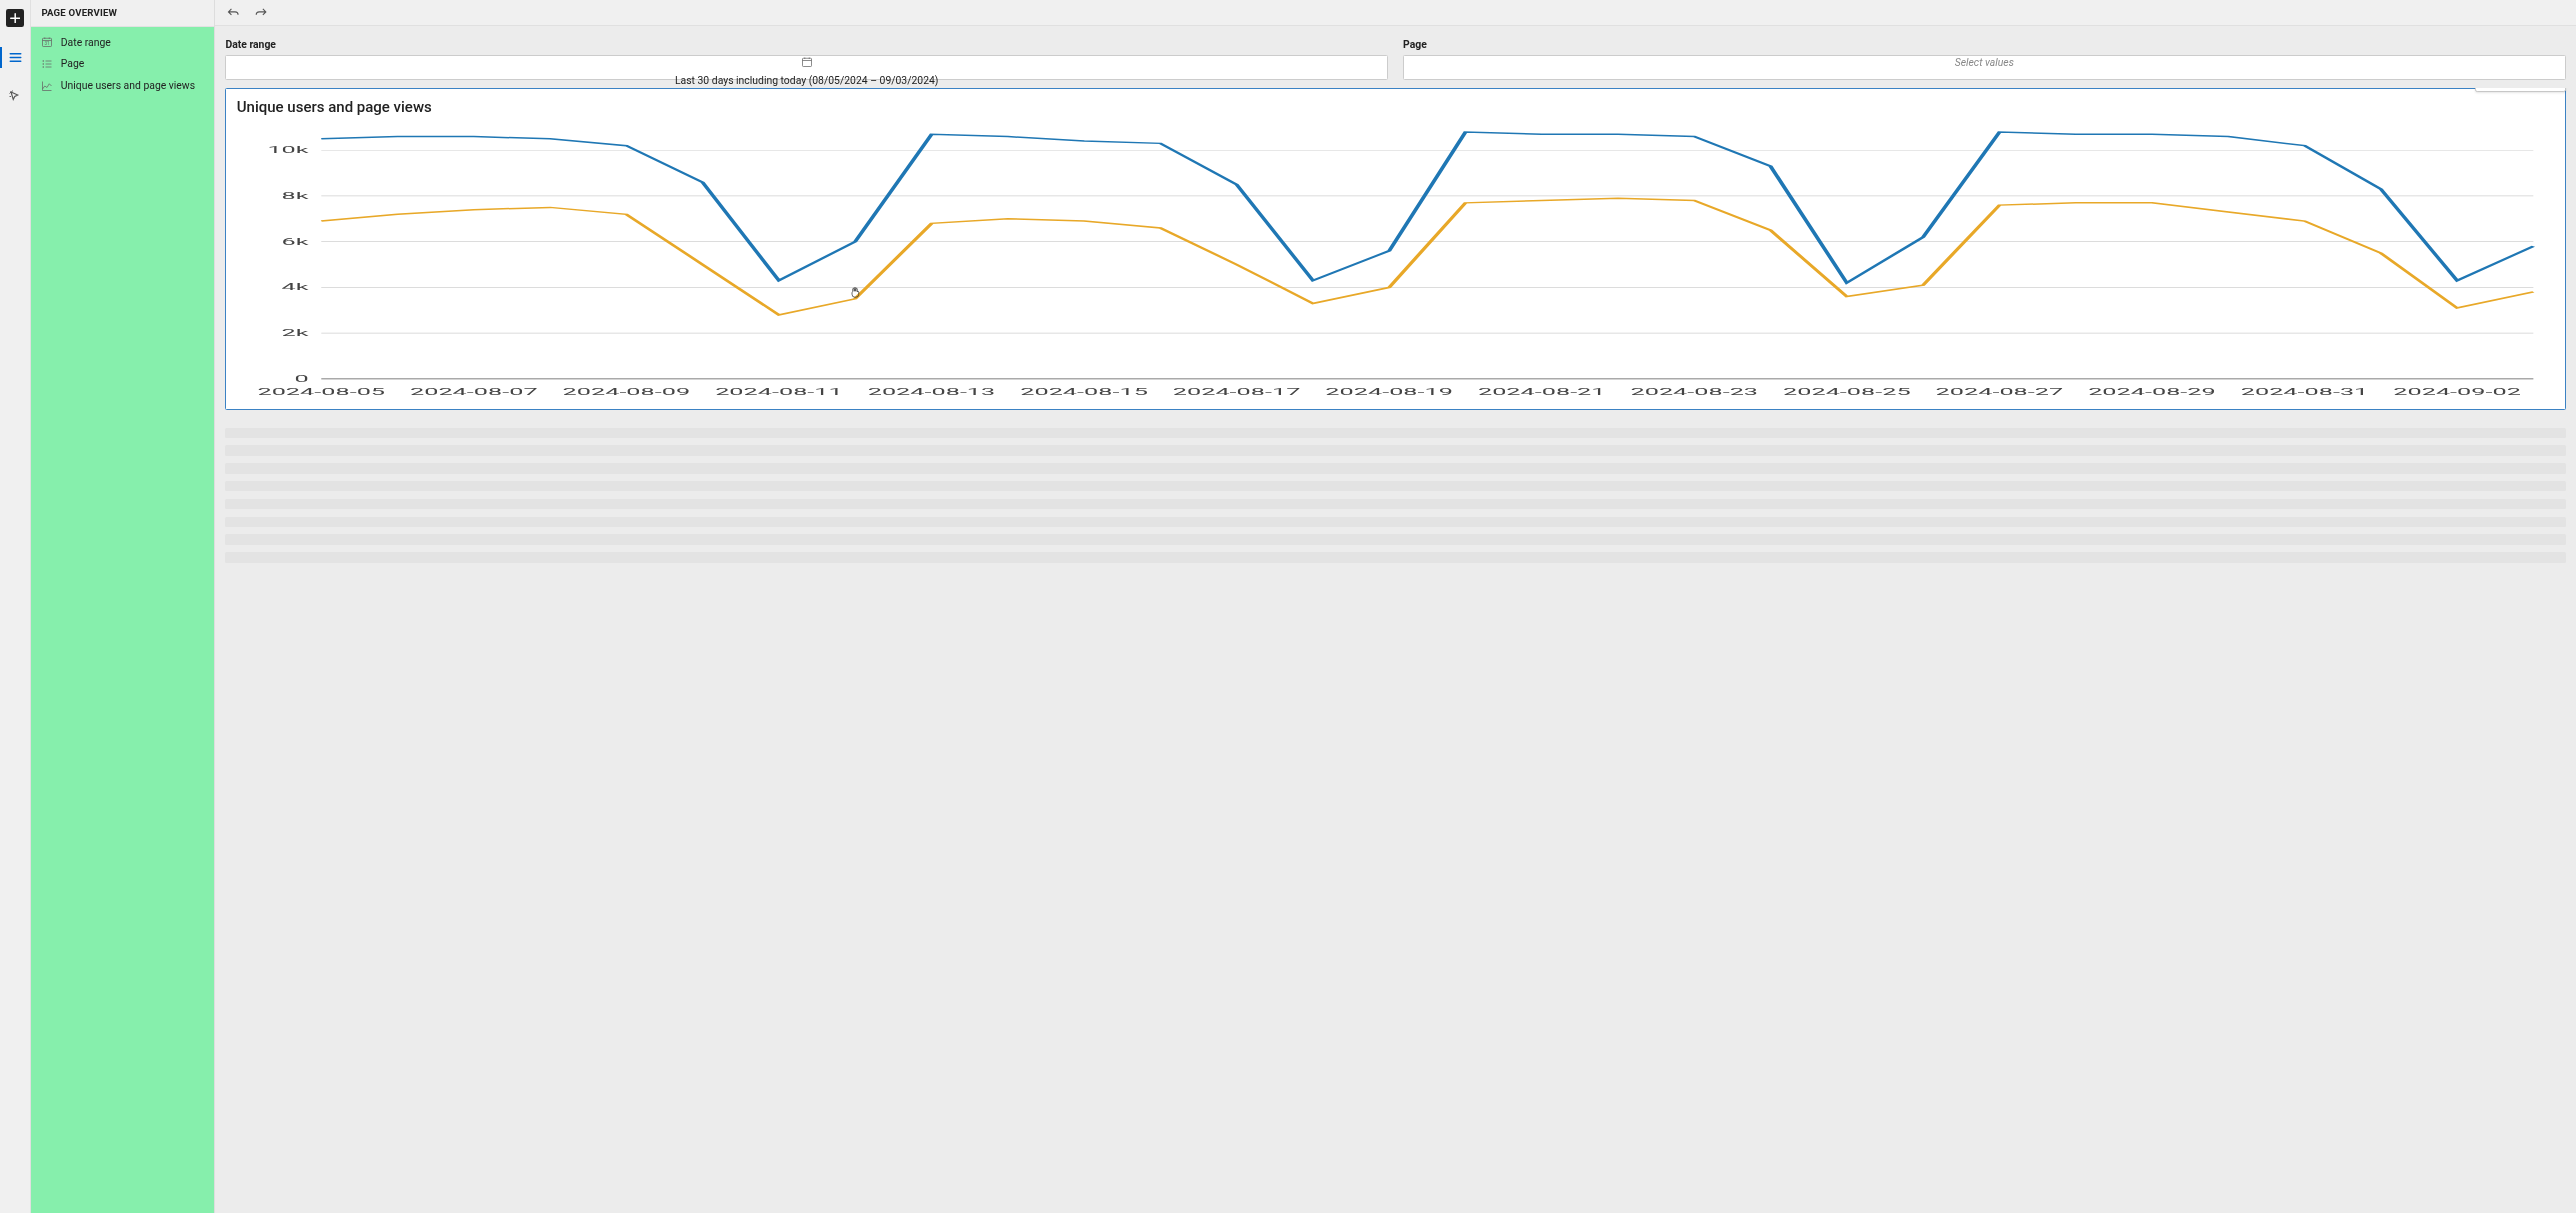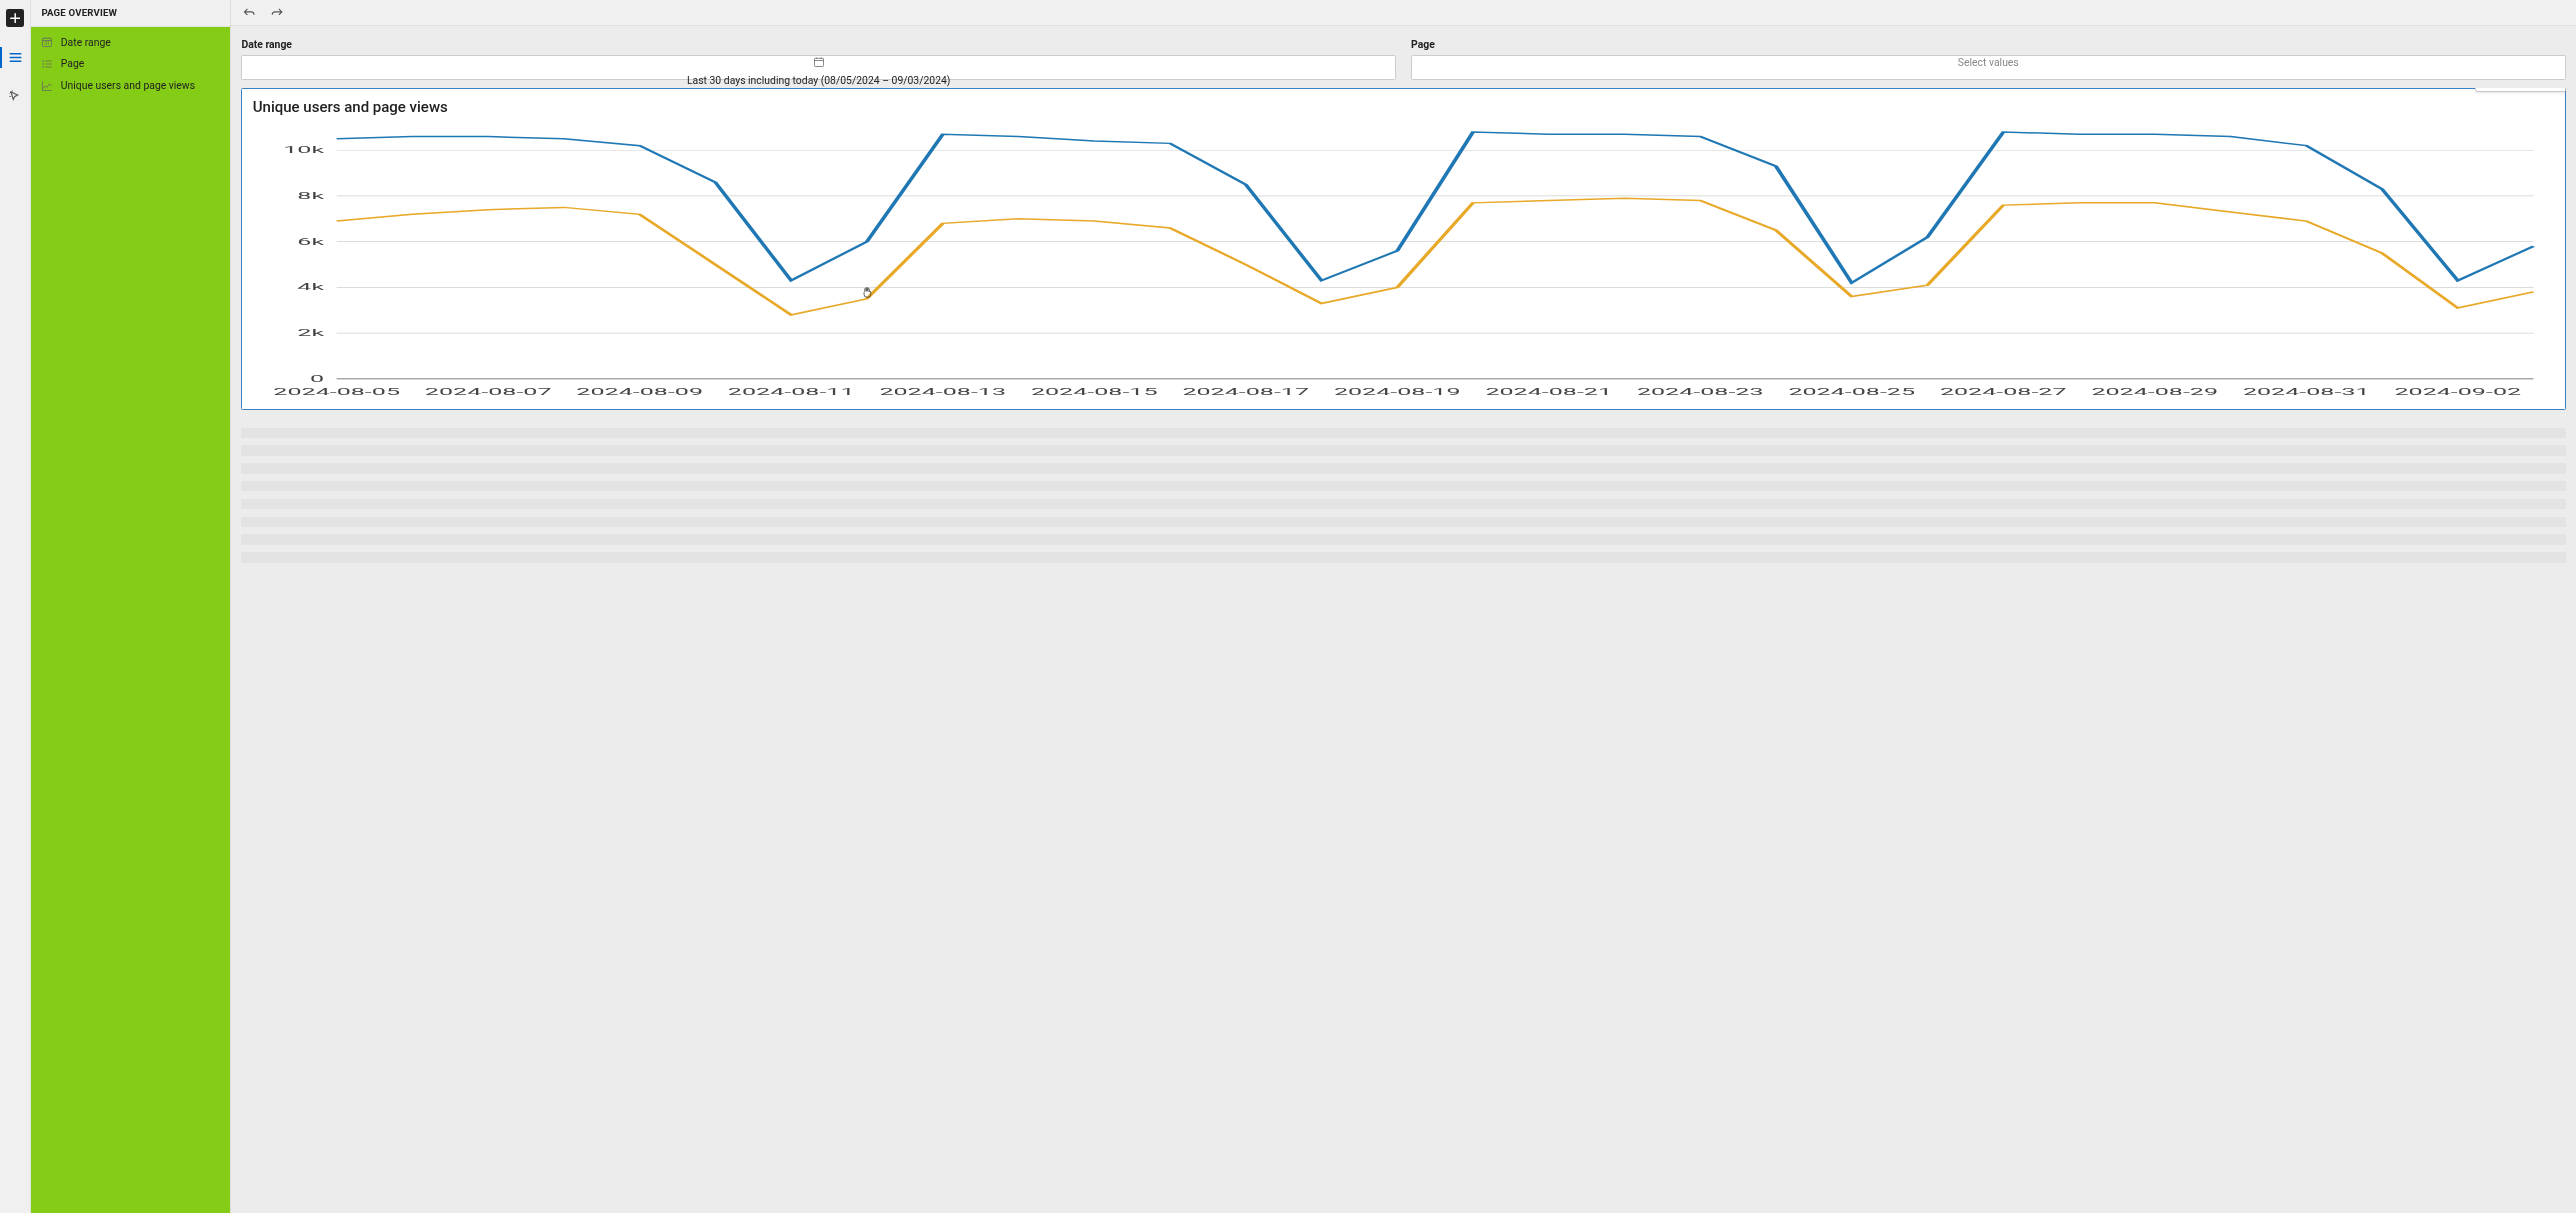--- a/index.html
+++ b/index.html
@@ -39,22 +39,22 @@
     display: flex; align-items: center; justify-content: center;
     color: #333;
   }
   .rail-icon.active-wrap { position: relative; }
   .rail-icon.active-wrap::before {
     content:"";
     position:absolute; left:-6.7px; top:-1.5px; bottom:-1.5px; width:2.2px; background:#0066cc;
   }
   
   .sidebar {
-    width: 200px;
-    background: #84cc16;
+    width: 184px;
+    background: #86efac;
     border-right: 0.7px solid #ddd;
     display:flex; flex-direction: column;
   }
   .sidebar-header {
     background: #f0f0f0;
     padding: 7.4px 10.4px;
     font-size: 9.6px;
     font-weight: 700;
     letter-spacing: 0.2px;
     text-transform: uppercase;
@@ -98,21 +98,21 @@
     border:0.7px solid #ccc;
     border-radius:1.5px;
     height:25px;
     display:flex; align-items:center;
     padding: 0 7.4px;
     gap:6px;
     font-size:10.4px;
     color:#222;
     flex-direction:column;
   }
-  .filter-input .placeholder { color:#888; }
+  .filter-input .placeholder { color:#888;font-style:italic; }
   .filter-input .spacer { flex:1; }
   .filter-input .clear { color:#888; font-size:11px; cursor:pointer;}
   
   .canvas {
     flex:1;
     padding: 0 10.4px 10.4px 10.4px;
     overflow:auto;
     min-width:0;
   }
   .chart-card {

